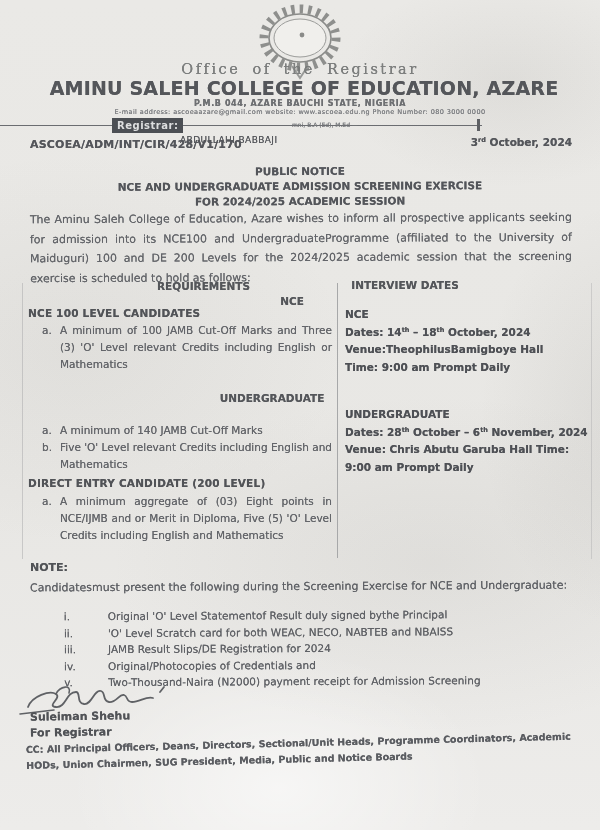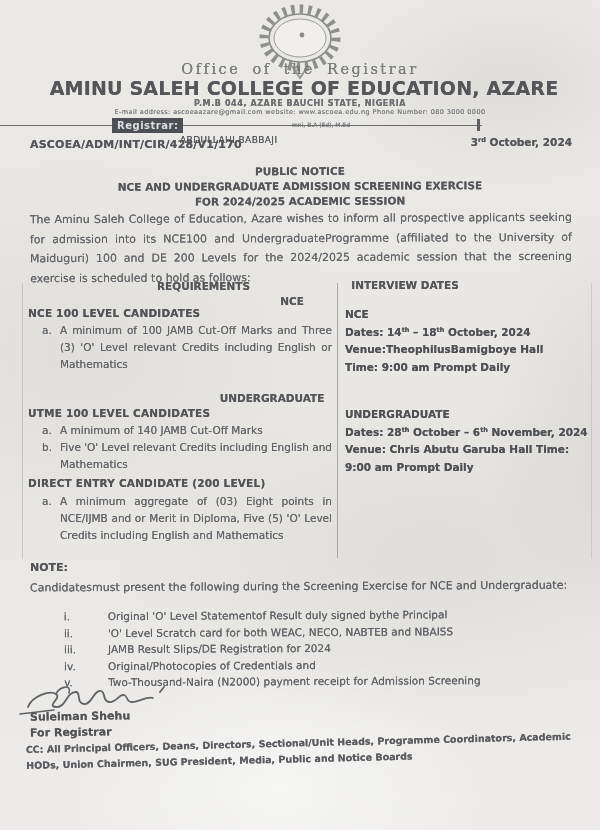--- a/index.html
+++ b/index.html
@@ -120,21 +120,20 @@
 
   <div class="abs dates-cell" style="left:345px;top:306px;width:242px;">
     <div>NCE</div>
     <div><span>Dates: 14</span><sup>th</sup><span> – 18</span><sup>th</sup><span> October, 2024</span></div>
     <div>Venue:TheophilusBamigboye Hall</div>
     <div>Time: 9:00 am Prompt Daily</div>
   </div>
 
   <div class="abs sec-label-ug">UNDERGRADUATE</div>
 
-  <div class="abs cell-title" style="left:28px;top:407px;">UTME 100 LEVEL CANDIDATES</div>
   <div class="abs" style="left:42px;top:422px;width:290px;">
     <div class="req-item">
       <span class="mk">a.</span>
       <span class="tx">A minimum of 140 JAMB Cut-Off Marks</span>
     </div>
     <div class="req-item">
       <span class="mk">b.</span>
       <span class="tx">Five 'O' Level relevant Credits including English and Mathematics</span>
     </div>
   </div>

